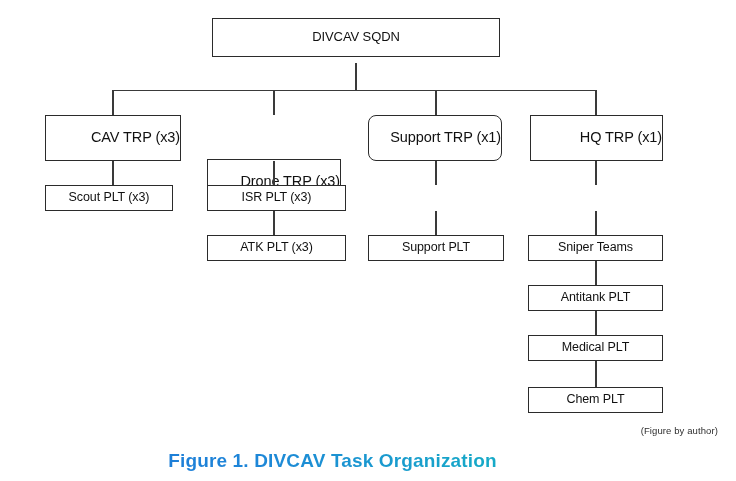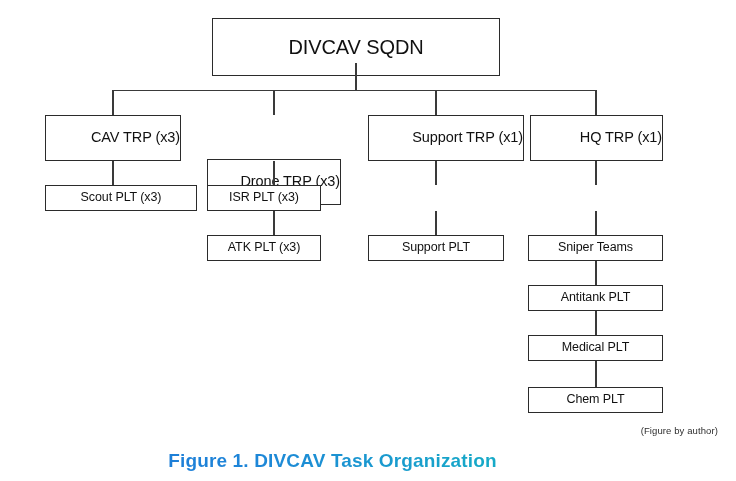--- a/index.html
+++ b/index.html
@@ -35,41 +35,41 @@
     text-align: center;
     line-height: 1.1;
     letter-spacing: -0.1px;
     white-space: nowrap;
   }
 
   .node.root {
     left: 212px;
     top: 18px;
     width: 288px;
-    height: 58px;
-    font-size: 20px;
+    height: 39px;
+    font-size: 13px;
   }
 
   .node.level1 {
     top: 115px;
     height: 46px;
     font-size: 14.5px;
     justify-content: flex-end;
   }
   .node.level1.col0 { left: 45px;  width: 136px; }
   .node.level1.col1 { left: 207px; width: 134px; margin-top: 44px; }
-  .node.level1.col2 { left: 368px; width: 156px; }
+  .node.level1.col2 { left: 368px; width: 134px; border-radius: 8px; }
   .node.level1.col3 { left: 530px; width: 133px; }
 
   .node.leaf {
     height: 26px;
     font-size: 12.5px;
   }
-  .node.leaf.col0 { left: 45px;  width: 152px; justify-content: center; }
-  .node.leaf.col1 { left: 207px; width: 114px; }
+  .node.leaf.col0 { left: 45px;  width: 128px; justify-content: center; }
+  .node.leaf.col1 { left: 207px; width: 139px; }
   .node.leaf.col2 { left: 368px; width: 136px; }
   .node.leaf.col3 { left: 528px; width: 135px; }
 
   .connector {
     position: absolute;
     background: #3a3a3a;
   }
   .connector.v { width: 1.4px; }
   .connector.h { height: 1.4px; }
 

